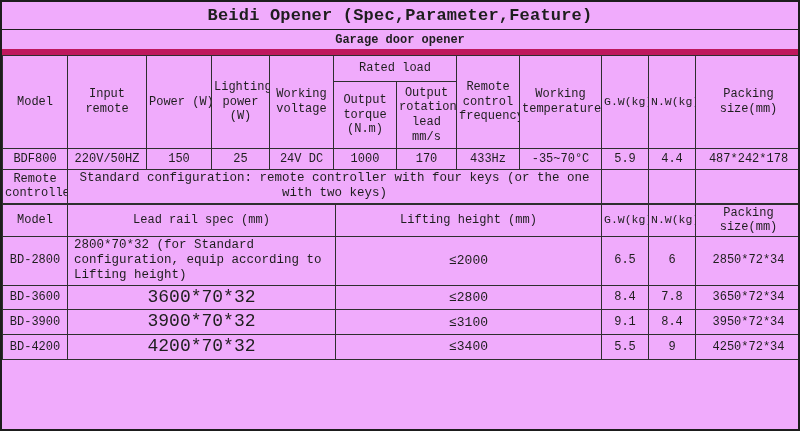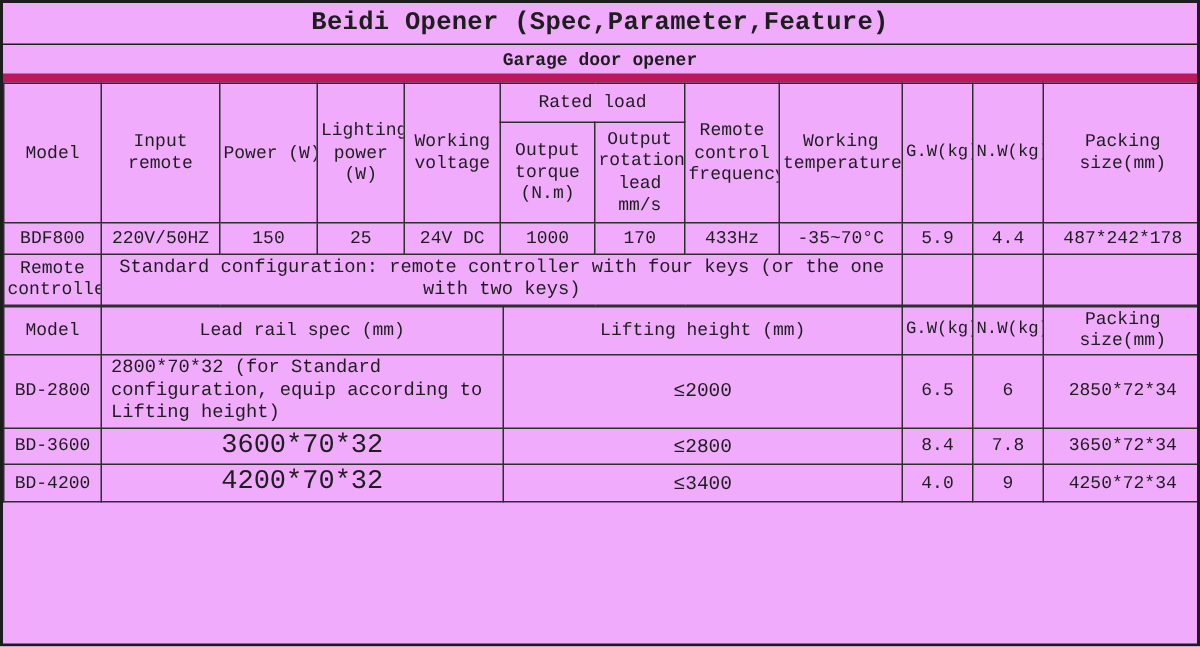--- a/index.html
+++ b/index.html
@@ -144,23 +144,31 @@
     </tr>
     <tr class="r-short">
       <td>BD-3600</td>
       <td class="c">3600*70*32</td>
       <td class="lift">≤2800</td>
       <td>8.4</td>
       <td>7.8</td>
       <td>3650*72*34</td>
     </tr>
     <tr class="r-short">
+      <td>BD-3900</td>
+      <td class="c">3900*70*32</td>
+      <td class="lift">≤3100</td>
+      <td>9.1</td>
+      <td>8.4</td>
+      <td>3950*72*34</td>
+    </tr>
+    <tr class="r-short">
       <td>BD-4200</td>
       <td class="c">4200*70*32</td>
       <td class="lift">≤3400</td>
-      <td>4.0</td>
+      <td>5.5</td>
       <td>9</td>
       <td>4250*72*34</td>
     </tr>
   </tbody>
     </table>
 
 </div>
 
 </body></html>

